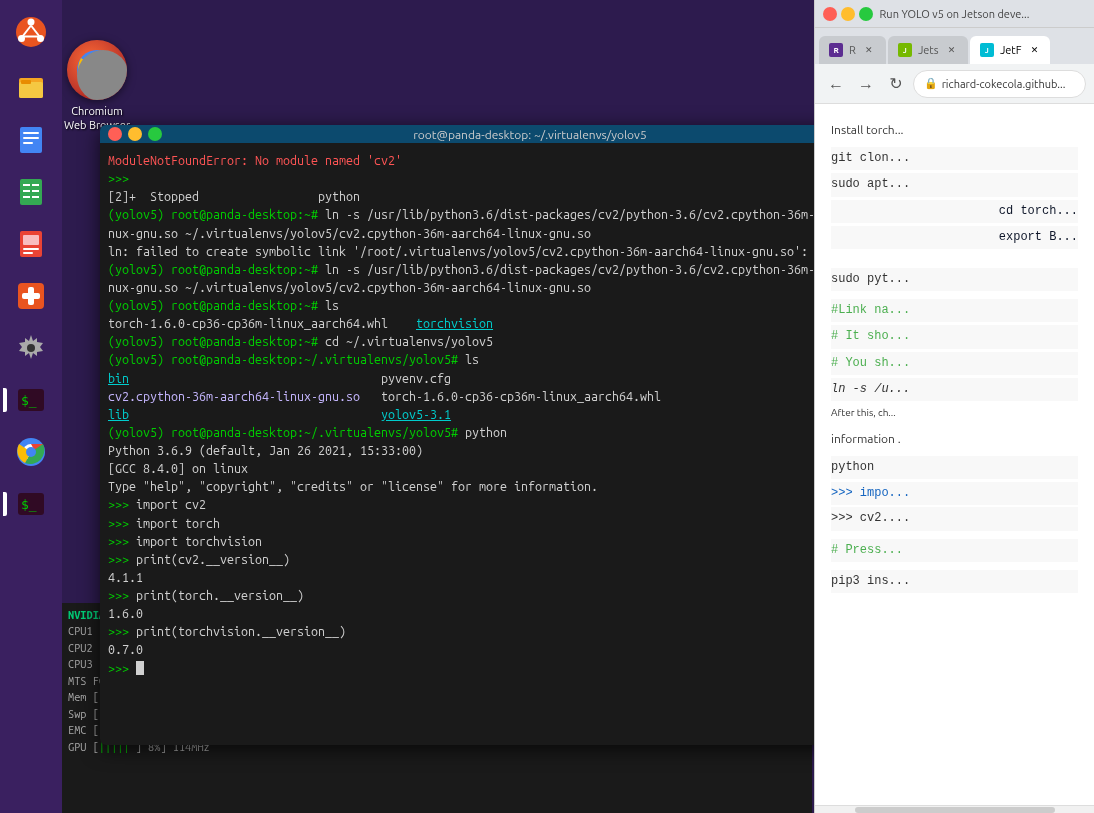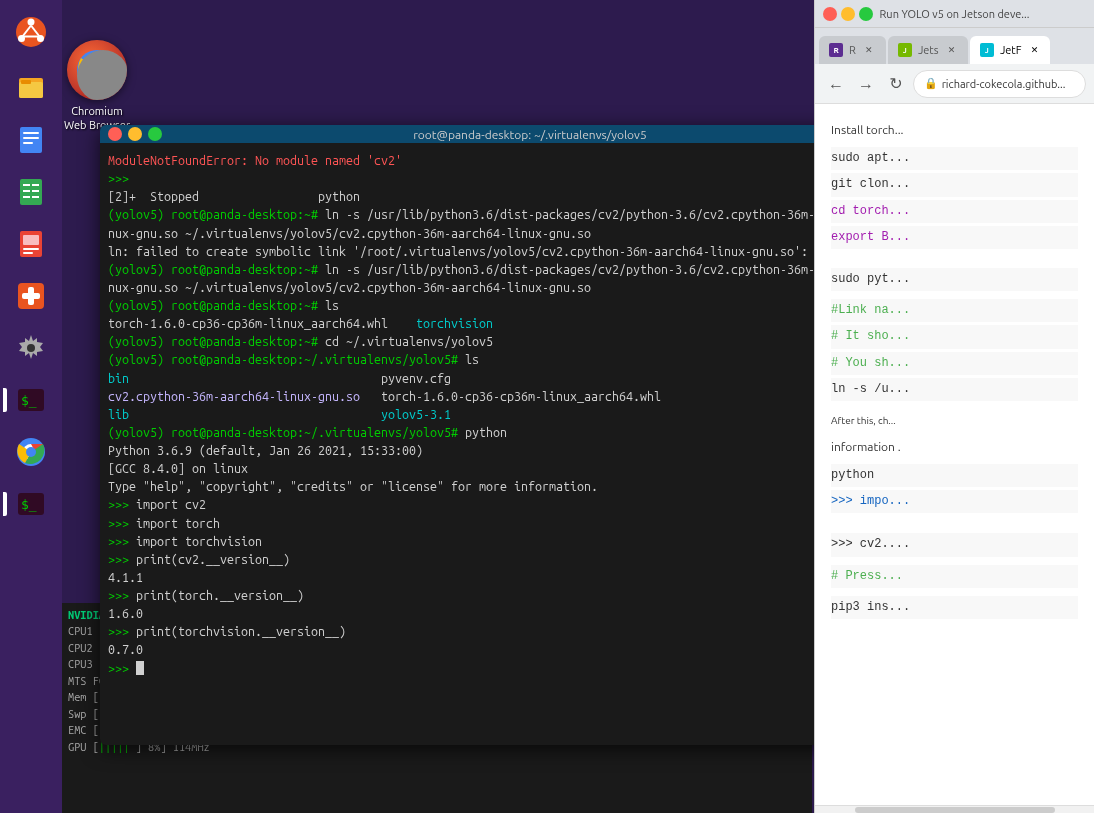--- a/index.html
+++ b/index.html
@@ -168,21 +168,21 @@
       flex: 1;
       padding: 8px;
       overflow-y: auto;
       font-family: 'Ubuntu Mono', 'Courier New', monospace;
       font-size: 12.5px;
       line-height: 1.45;
       color: #d0d0d0;
     }
     .term-line { white-space: pre-wrap; word-break: break-all; }
     .term-green { color: #00cc00; }
-    .term-cyan { color: #00cccc; }
+    .term-cyan { color: #00cccc; text-decoration: underline; }
     .term-blue { color: #c4b5fd; text-align: right; }
     .term-red { color: #ff5555; }
     .term-cursor {
       display: inline-block;
       width: 8px; height: 14px;
       background: #d0d0d0;
       vertical-align: text-bottom;
     }
 
     
@@ -302,21 +302,21 @@
       line-height: 1.6;
       color: #333;
     }
     .browser-code {
       font-family: 'Courier New', monospace;
       font-size: 12px;
       background: #f8f8f8;
       color: #333;
       padding: 2px 0;
     }
-    .code-red { color: #a21caf; }
+    .code-red { color: #0f172a; text-align: right; }
     .code-blue { color: #1565c0; }
     .code-comment { color: #4caf50; }
     .win-ctrl-btn {
       width: 14px; height: 14px;
       border-radius: 50%;
       cursor: pointer;
     }
     .wc-close { background: #ff5f56; }
     .wc-min { background: #ffbd2e; }
     .wc-max { background: #27c93f; }
@@ -589,36 +589,36 @@
     <button class="nav-btn">↻</button>
     <div id="url-bar">
       <span style="color:#555; margin-right:4px;">🔒</span>
       <span>richard-cokecola.github...</span>
     </div>
   </div>
 
   <div id="browser-content">
     <p style="margin-bottom:8px; font-size:12px;">Install torch...</p>
 
+    <div class="browser-code" style="margin-bottom:3px;">git clon...</div>
     <div class="browser-code" style="margin-bottom:3px;">sudo apt...</div>
-    <div class="browser-code" style="margin-bottom:3px;">git clon...</div>
     <div class="browser-code code-red" style="margin-bottom:3px;">cd torch...</div>
     <div class="browser-code code-red" style="margin-bottom:19px;">export B...</div>
     <div class="browser-code" style="margin-bottom:8px;">sudo pyt...</div>
 
     <div class="browser-code code-comment" style="margin-bottom:3px;">#Link na...</div>
     <div class="browser-code code-comment" style="margin-bottom:3px;"># It sho...</div>
     <div class="browser-code code-comment" style="margin-bottom:3px;"># You sh...</div>
-    <div class="browser-code" style="margin-bottom:12px;">ln -s /u...</div>
+    <div class="browser-code" style="margin-bottom:4px;font-style:italic;">ln -s /u...</div>
 
     <p style="margin-bottom:8px; font-size:10px;">After this, ch...</p>
     <p style="margin-bottom:8px; font-size:12px;">information .</p>
 
     <div class="browser-code" style="margin-bottom:3px;">python</div>
-    <div class="browser-code code-blue" style="margin-bottom:20px;">&gt;&gt;&gt; impo...</div>
+    <div class="browser-code code-blue" style="margin-bottom:2px;">&gt;&gt;&gt; impo...</div>
     <div class="browser-code" style="margin-bottom:8px;">&gt;&gt;&gt; cv2....</div>
 
     <div class="browser-code code-comment" style="margin-bottom:8px;"># Press...</div>
 
     <div class="browser-code" style="margin-bottom:3px;">pip3 ins...</div>
   </div>
 
   <div class="scrollbar-horiz">
     <div class="scrollbar-horiz-thumb"></div>
   </div>

